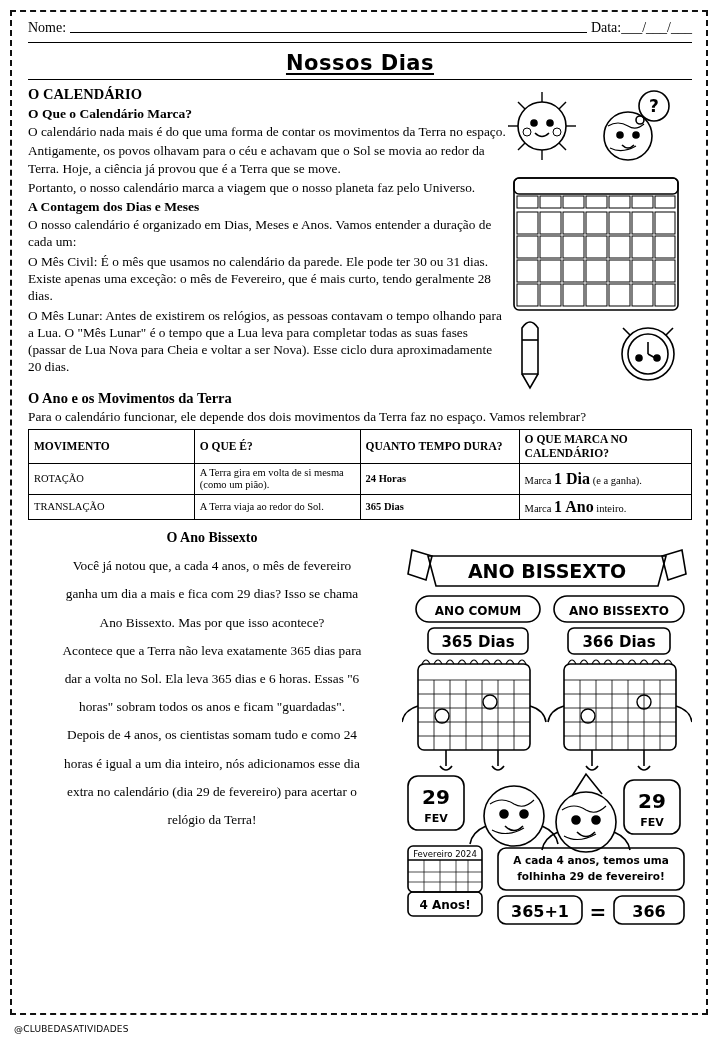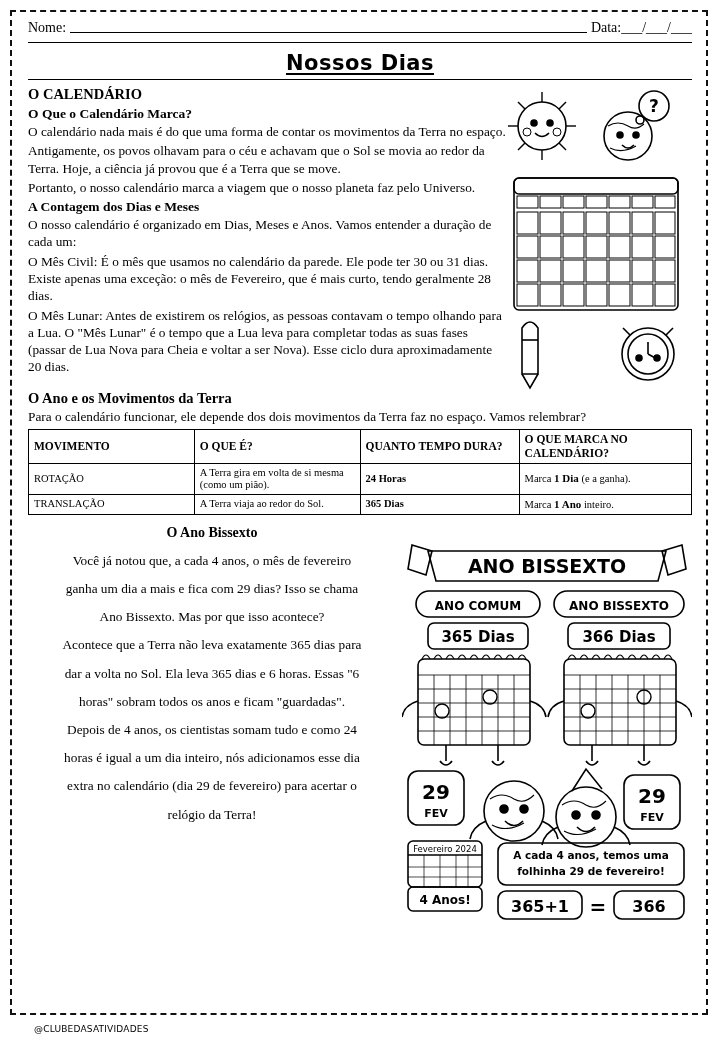--- a/index.html
+++ b/index.html
@@ -120,21 +120,21 @@
   }
   table.movtable th {
     font-weight: bold;
     font-size: 11.5px;
     text-align: left;
   }
   td.c1 { font-weight: normal; font-size: 11.5px; }
   td.c2 { font-size: 10.5px; }
   td.c3 { font-weight: bold; font-size: 11px; }
   td.c4 { font-size: 10.5px; }
-  td.c4 b { font-size: 11px; }
+  td.c4 b { font-size: 16px; }
   
   .bottom {
     display: flex;
     margin-top: 10px;
   }
   .bottom-left {
     width: 390px;
     padding-right: 6px;
     box-sizing: border-box;
   }
@@ -155,21 +155,20 @@
     margin: 0;
   }
   
   .footer {
     position: absolute;
     left: 14px;
     bottom: 6px;
     font-family: "DejaVu Sans", sans-serif;
     font-size: 9px;
     letter-spacing: 0.2px;
-    margin-left: 20px;
   }
   
   .art-box { line-height: 0; }
 </style>
 </head>
 <body>
 
 <div class="page">
   <div class="dashed-frame"></div>
 

